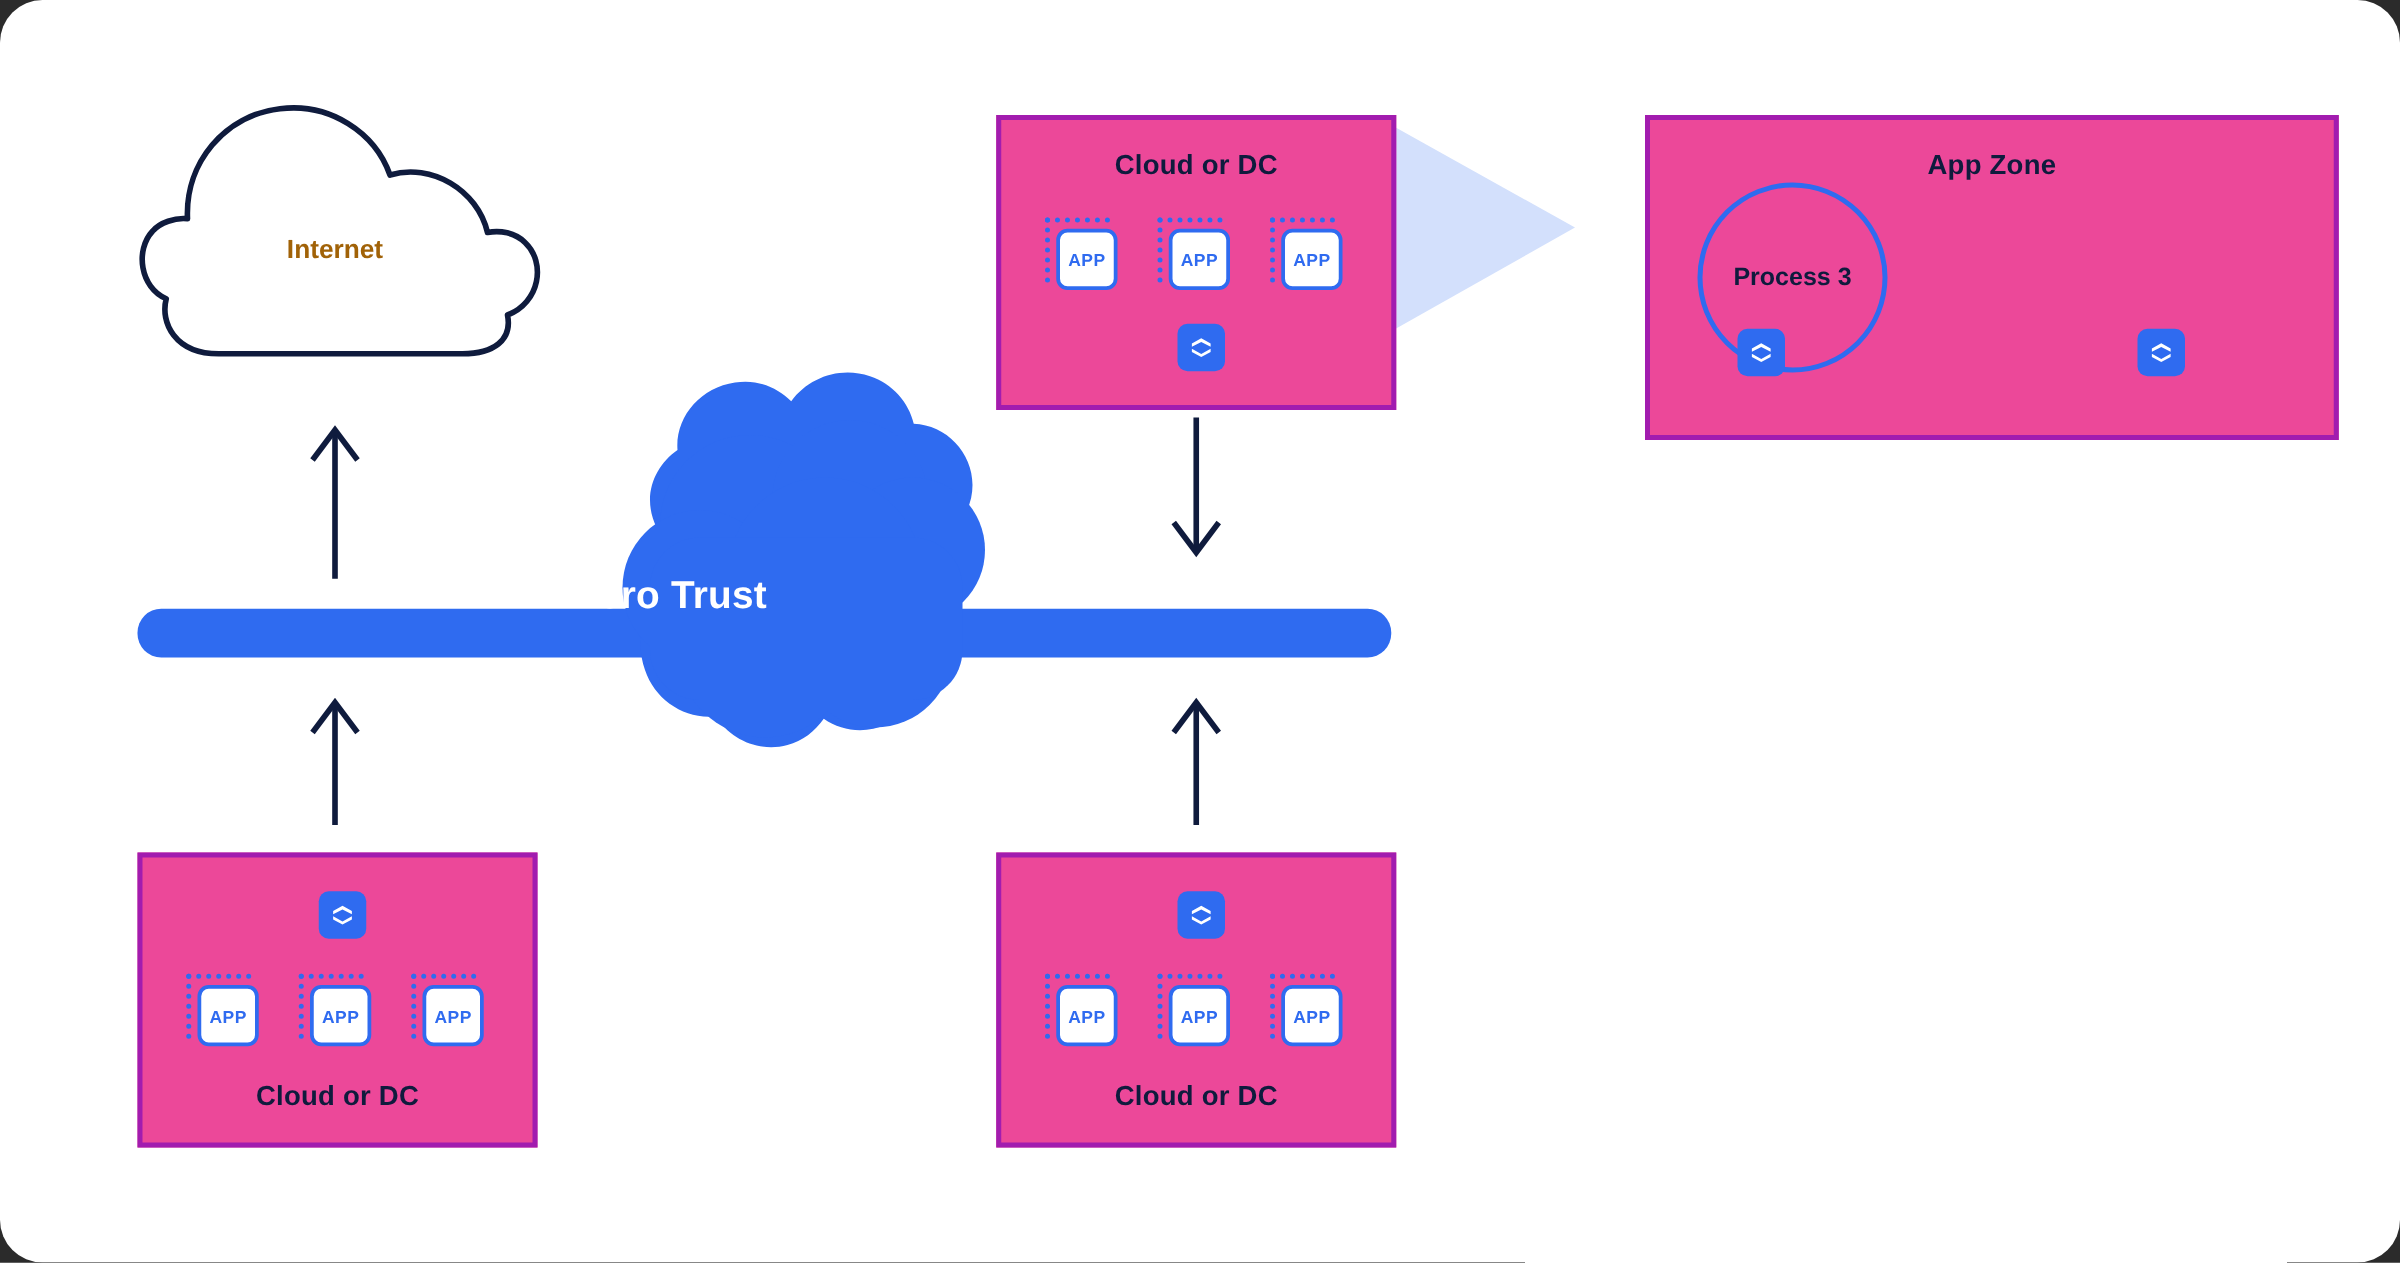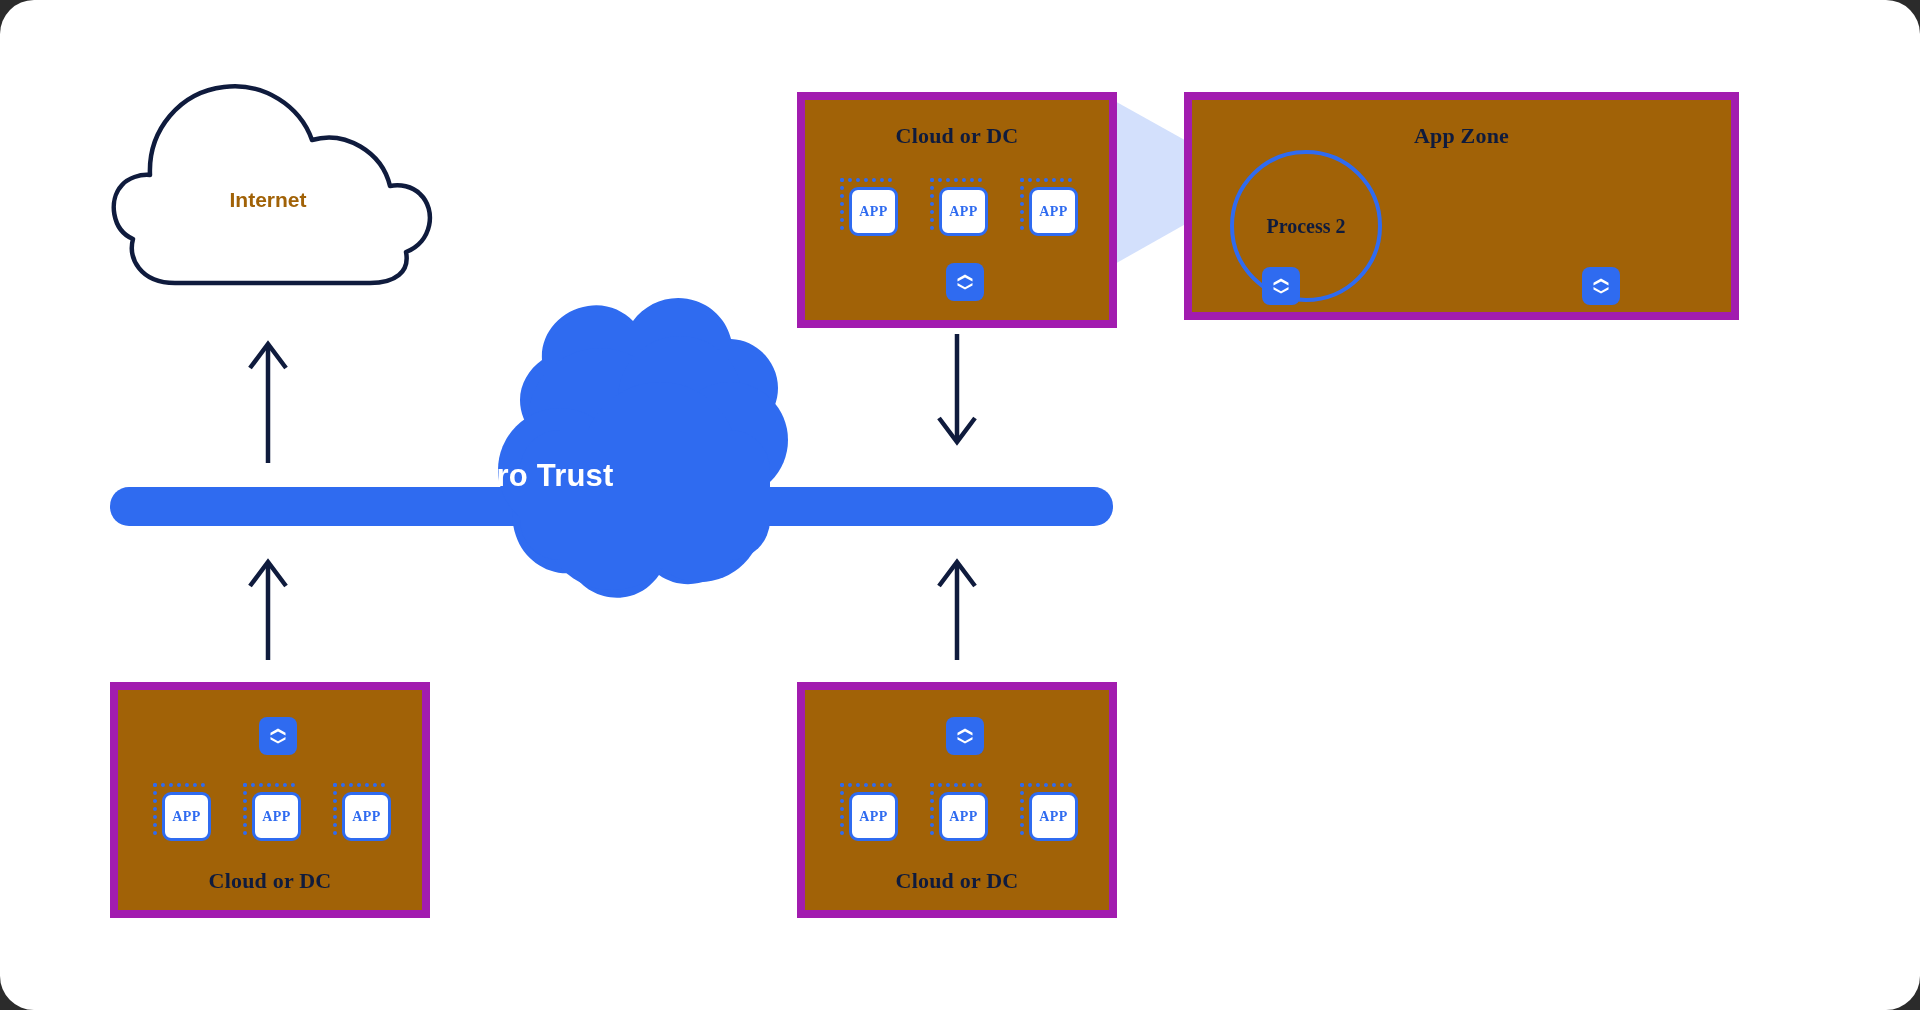--- a/index.html
+++ b/index.html
@@ -13,24 +13,23 @@
     width: 1920px;
     height: 1010px;
     background: #ffffff;
     border-radius: 34px;
     overflow: hidden;
   }
 
   
   .zone-box {
     position: absolute;
-    border: 8px solid #a21caf;
-    background: #a16207;
+    border: 4px solid #a21caf;
+    background: #ec4899;
     box-sizing: border-box;
-    font-family: Liberation Serif, serif;
   }
   .zone-label {
     position: absolute;
     left: 0; right: 0;
     text-align: center;
     color: #0f1b3d;
     font-weight: bold;
     font-size: 22px;
     letter-spacing: .2px;
   }
@@ -240,25 +239,25 @@
     </div>
 
     <div class="zs-badge" style="left:141px; top:163px;">
       <svg width="24" height="24" viewBox="0 0 24 24" aria-hidden="true">
         <path d="M4.5 8.8 L12 4.6 L19.5 8.8 L19.5 11.4 L12 7.6 L4.5 11.4 Z" fill="#ffffff"></path>
         <path d="M4.5 13.0 L12 17.2 L19.5 13.0 L19.5 15.5 L12 19.6 L4.5 15.5 Z" fill="#ffffff"></path>
       </svg>
     </div>
   </div>
 
-  <div class="zone-box" style="left:1184px; top:92px; width:555px; height:228px;">
+  <div class="zone-box" style="left:1316px; top:92px; width:555px; height:260px;">
     <div class="zone-label" style="top:23px;">App Zone</div>
 
     <div class="proc-circle" style="left:38px; top:50px; width:152px; height:152px;">
-      <span>Process 2</span>
+      <span>Process 3</span>
     </div>
     <div class="zs-badge" style="left:70px; top:167px;">
       <svg width="24" height="24" viewBox="0 0 24 24" aria-hidden="true">
         <path d="M4.5 8.8 L12 4.6 L19.5 8.8 L19.5 11.4 L12 7.6 L4.5 11.4 Z" fill="#ffffff"></path>
         <path d="M4.5 13.0 L12 17.2 L19.5 13.0 L19.5 15.5 L12 19.6 L4.5 15.5 Z" fill="#ffffff"></path>
       </svg>
     </div>
 
     <div class="zs-badge" style="left:390px; top:167px;">
       <svg width="24" height="24" viewBox="0 0 24 24" aria-hidden="true">

